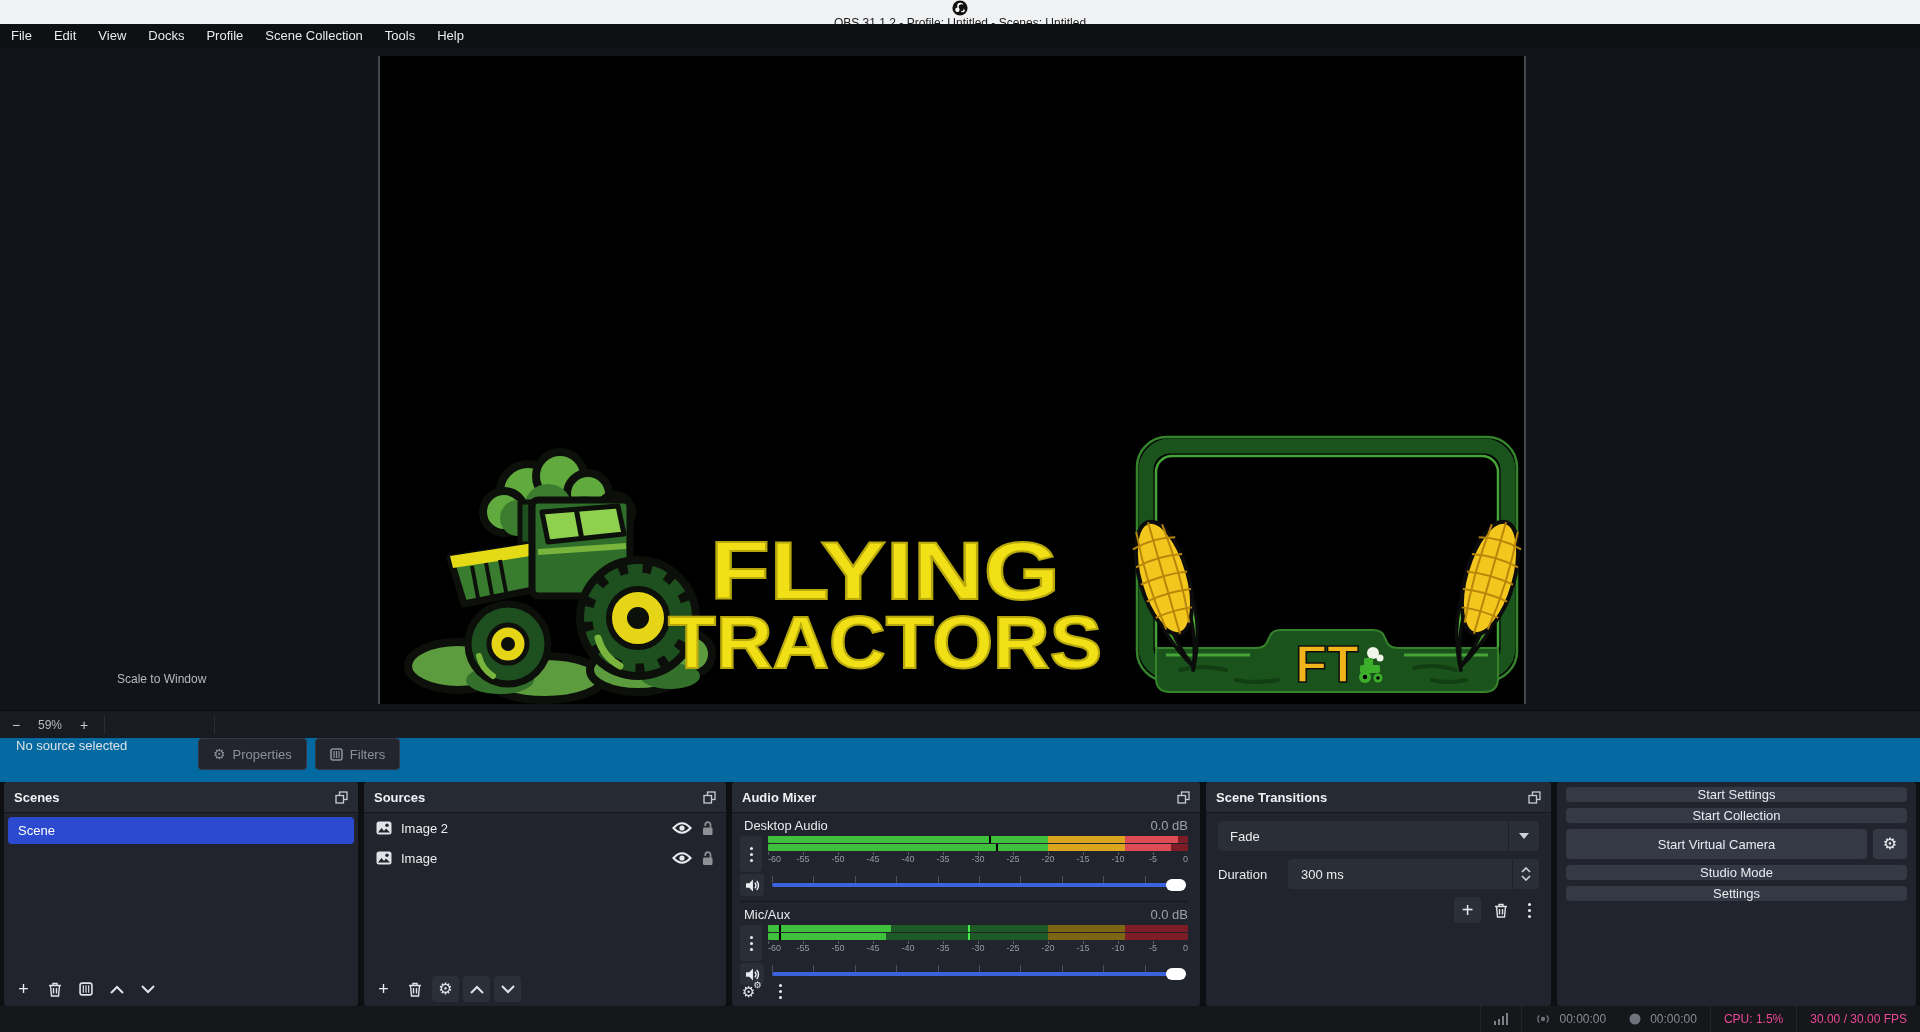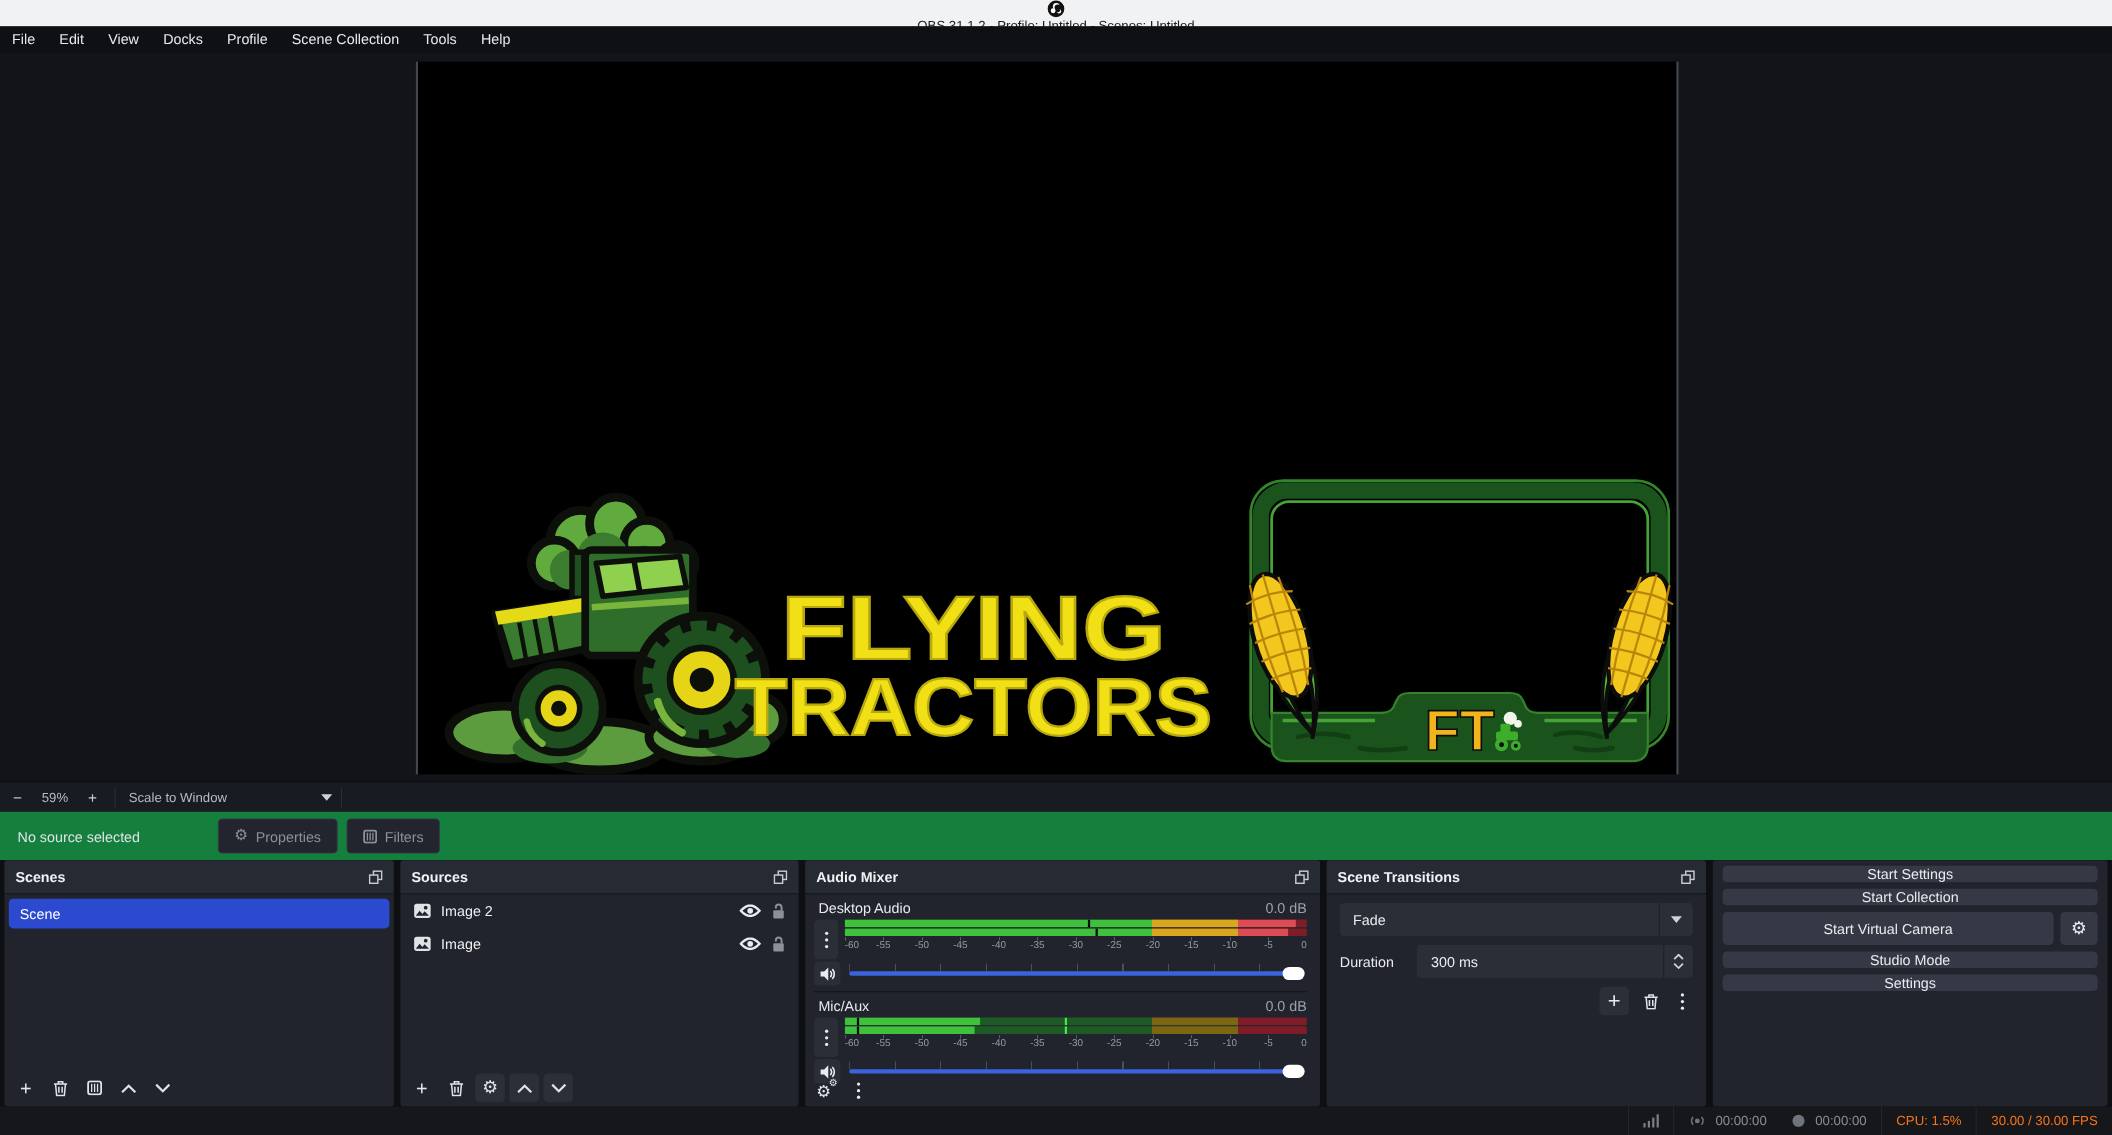--- a/index.html
+++ b/index.html
@@ -20,25 +20,25 @@
   .preview{position:absolute;left:0;top:48px;width:100%;height:662px;background:#121419;}
   .canvas{position:absolute;left:378px;top:8px;width:1144px;height:648px;background:#000;
           border-left:2px solid #43484f;border-right:2px solid #43484f;}
   .scene-svg{position:absolute;left:0;top:0;width:100%;height:100%;}
   
   .zoomrow{position:absolute;left:0;top:710px;width:100%;height:28px;background:#181b21;
            display:flex;align-items:center;font-size:12px;color:#b6bbc2;border-top:1px solid #0b0c0f;}
   .zoomrow .zbtn{width:24px;text-align:center;font-size:14px;color:#c7ccd2;}
   .zoomrow .zlevel{width:44px;text-align:center;}
   .zsep{width:1px;height:18px;background:#2a2e35;margin:0 8px;}
-  .scale-dd{display:flex;align-items:center;gap:86px;padding-left:4px;}
+  .scale-dd{display:flex;align-items:center;gap:86px;padding-left:4px;flex-direction:column;}
   .dd-arrow{width:0;height:0;border-left:5px solid transparent;border-right:5px solid transparent;border-top:6px solid #cfd3d9;}
   
-  .propsrow{position:absolute;left:0;top:738px;width:100%;height:44px;background:#15803d;
-            display:flex;align-items:center;font-size:13px;}
+  .propsrow{position:absolute;left:0;top:738px;width:100%;height:44px;background:#0369a1;
+            display:flex;font-size:13px;}
   .propsrow .nosrc{margin-left:16px;color:#dfe2e6;width:182px;}
   .pbtn{height:30px;border:1px solid #343944;border-radius:4px;background:#22252d;color:#8b9199;
         display:flex;align-items:center;gap:7px;padding:0 14px;margin-right:8px;font-size:13px;}
   .gear-glyph{font-family:"DejaVu Sans",sans-serif;font-size:14px;line-height:1;}
   
   .docks{position:absolute;left:0;top:782px;width:100%;height:224px;background:#0d0f13;}
   .panel{position:absolute;top:0;height:224px;background:#21242c;border-radius:3px;overflow:hidden;}
   .panel.scenes{left:4px;width:354px;}
   .panel.sources{left:364px;width:362px;}
   .panel.mixer{left:732px;width:468px;}
@@ -104,21 +104,21 @@
   
   .ctl-body{padding:5px 9px;display:flex;flex-direction:column;gap:6px;}
   .ctl-row{display:flex;gap:6px;}
   .cbtn{flex:1;height:30px;background:#343945;border-radius:4px;display:flex;align-items:center;justify-content:center;
         font-size:13px;color:#e9ebef;}
   .cbtn.sq{flex:none;width:34px;}
   
   .statusbar{position:absolute;left:0;top:1006px;width:100%;height:26px;background:#15171b;
              display:flex;align-items:flex-start;justify-content:flex-end;font-size:12px;color:#878d94;}
   .sb-sec{display:flex;align-items:center;gap:8px;padding:0 13px;height:100%;border-left:1px solid #23262c;}
-  .sb-strong{color:#f97316;}
+  .sb-strong{color:#ec4899;}
   .sig{display:flex;align-items:flex-end;gap:2px;height:12px;}
   .sig i{width:2px;background:#7a8087;display:block;}
 </style>
 </head>
 <body>
 
 <div class="app">
 
   <div class="titlebar">
     <span class="obs-logo">

